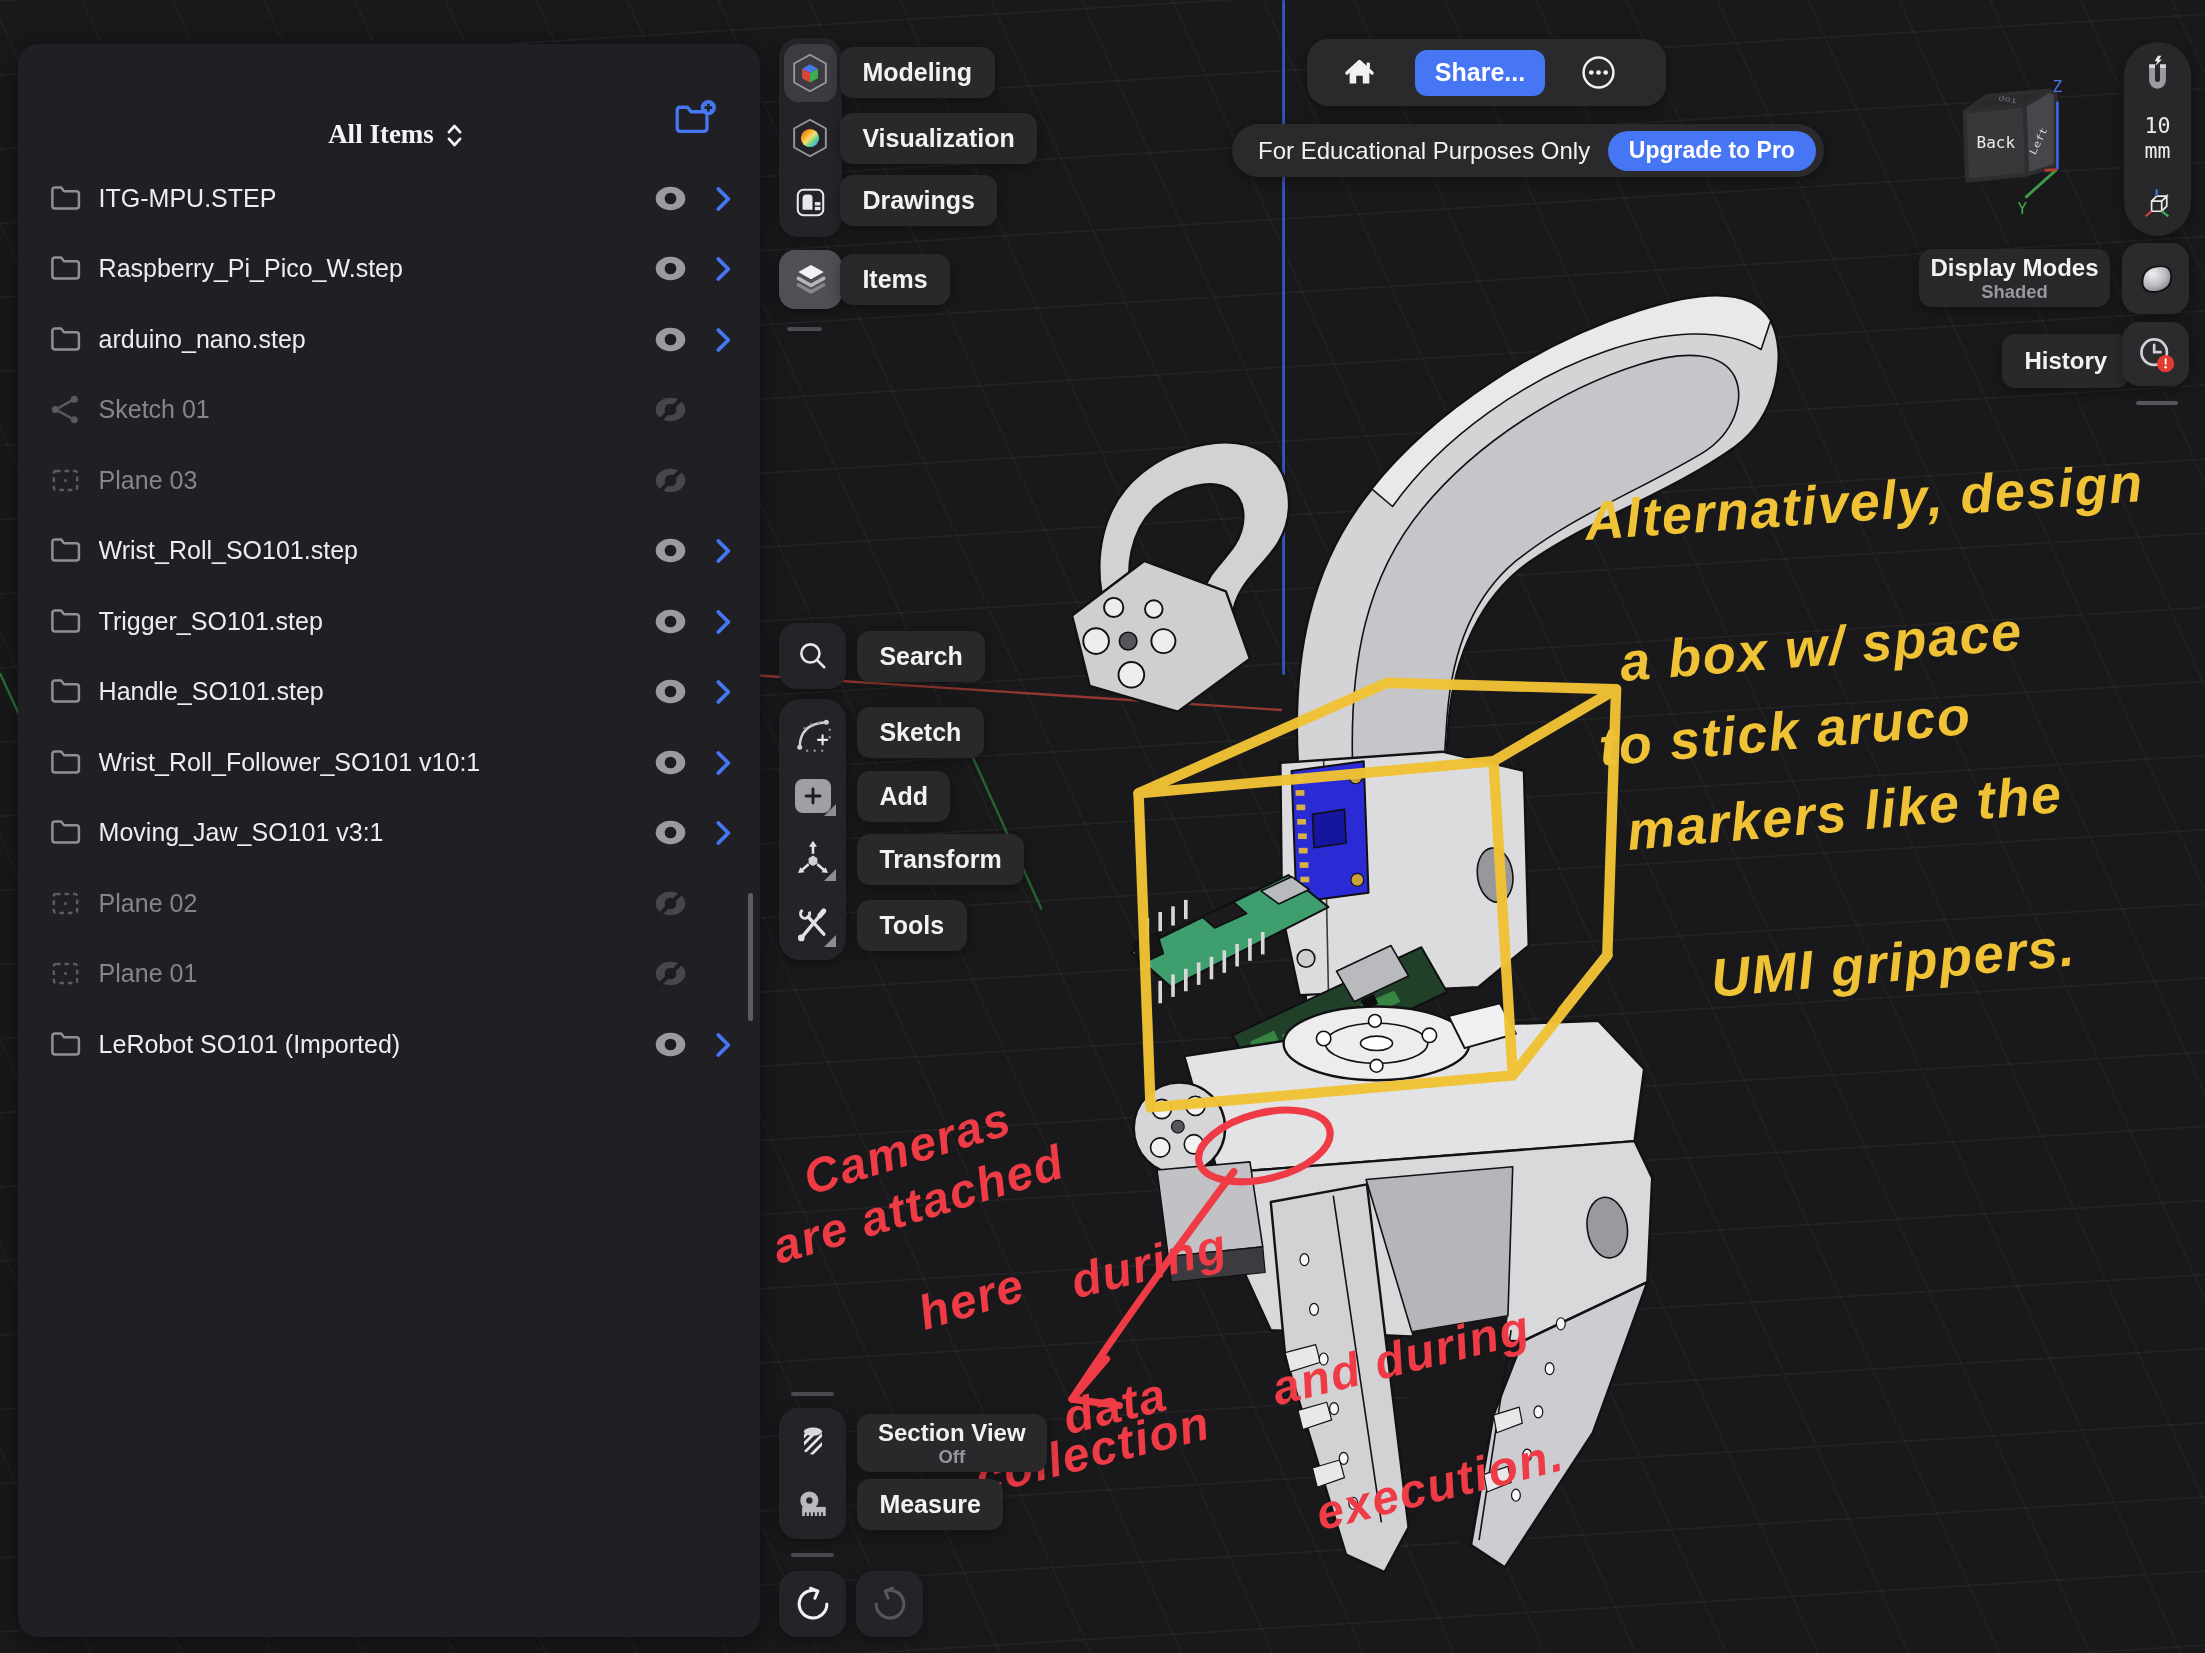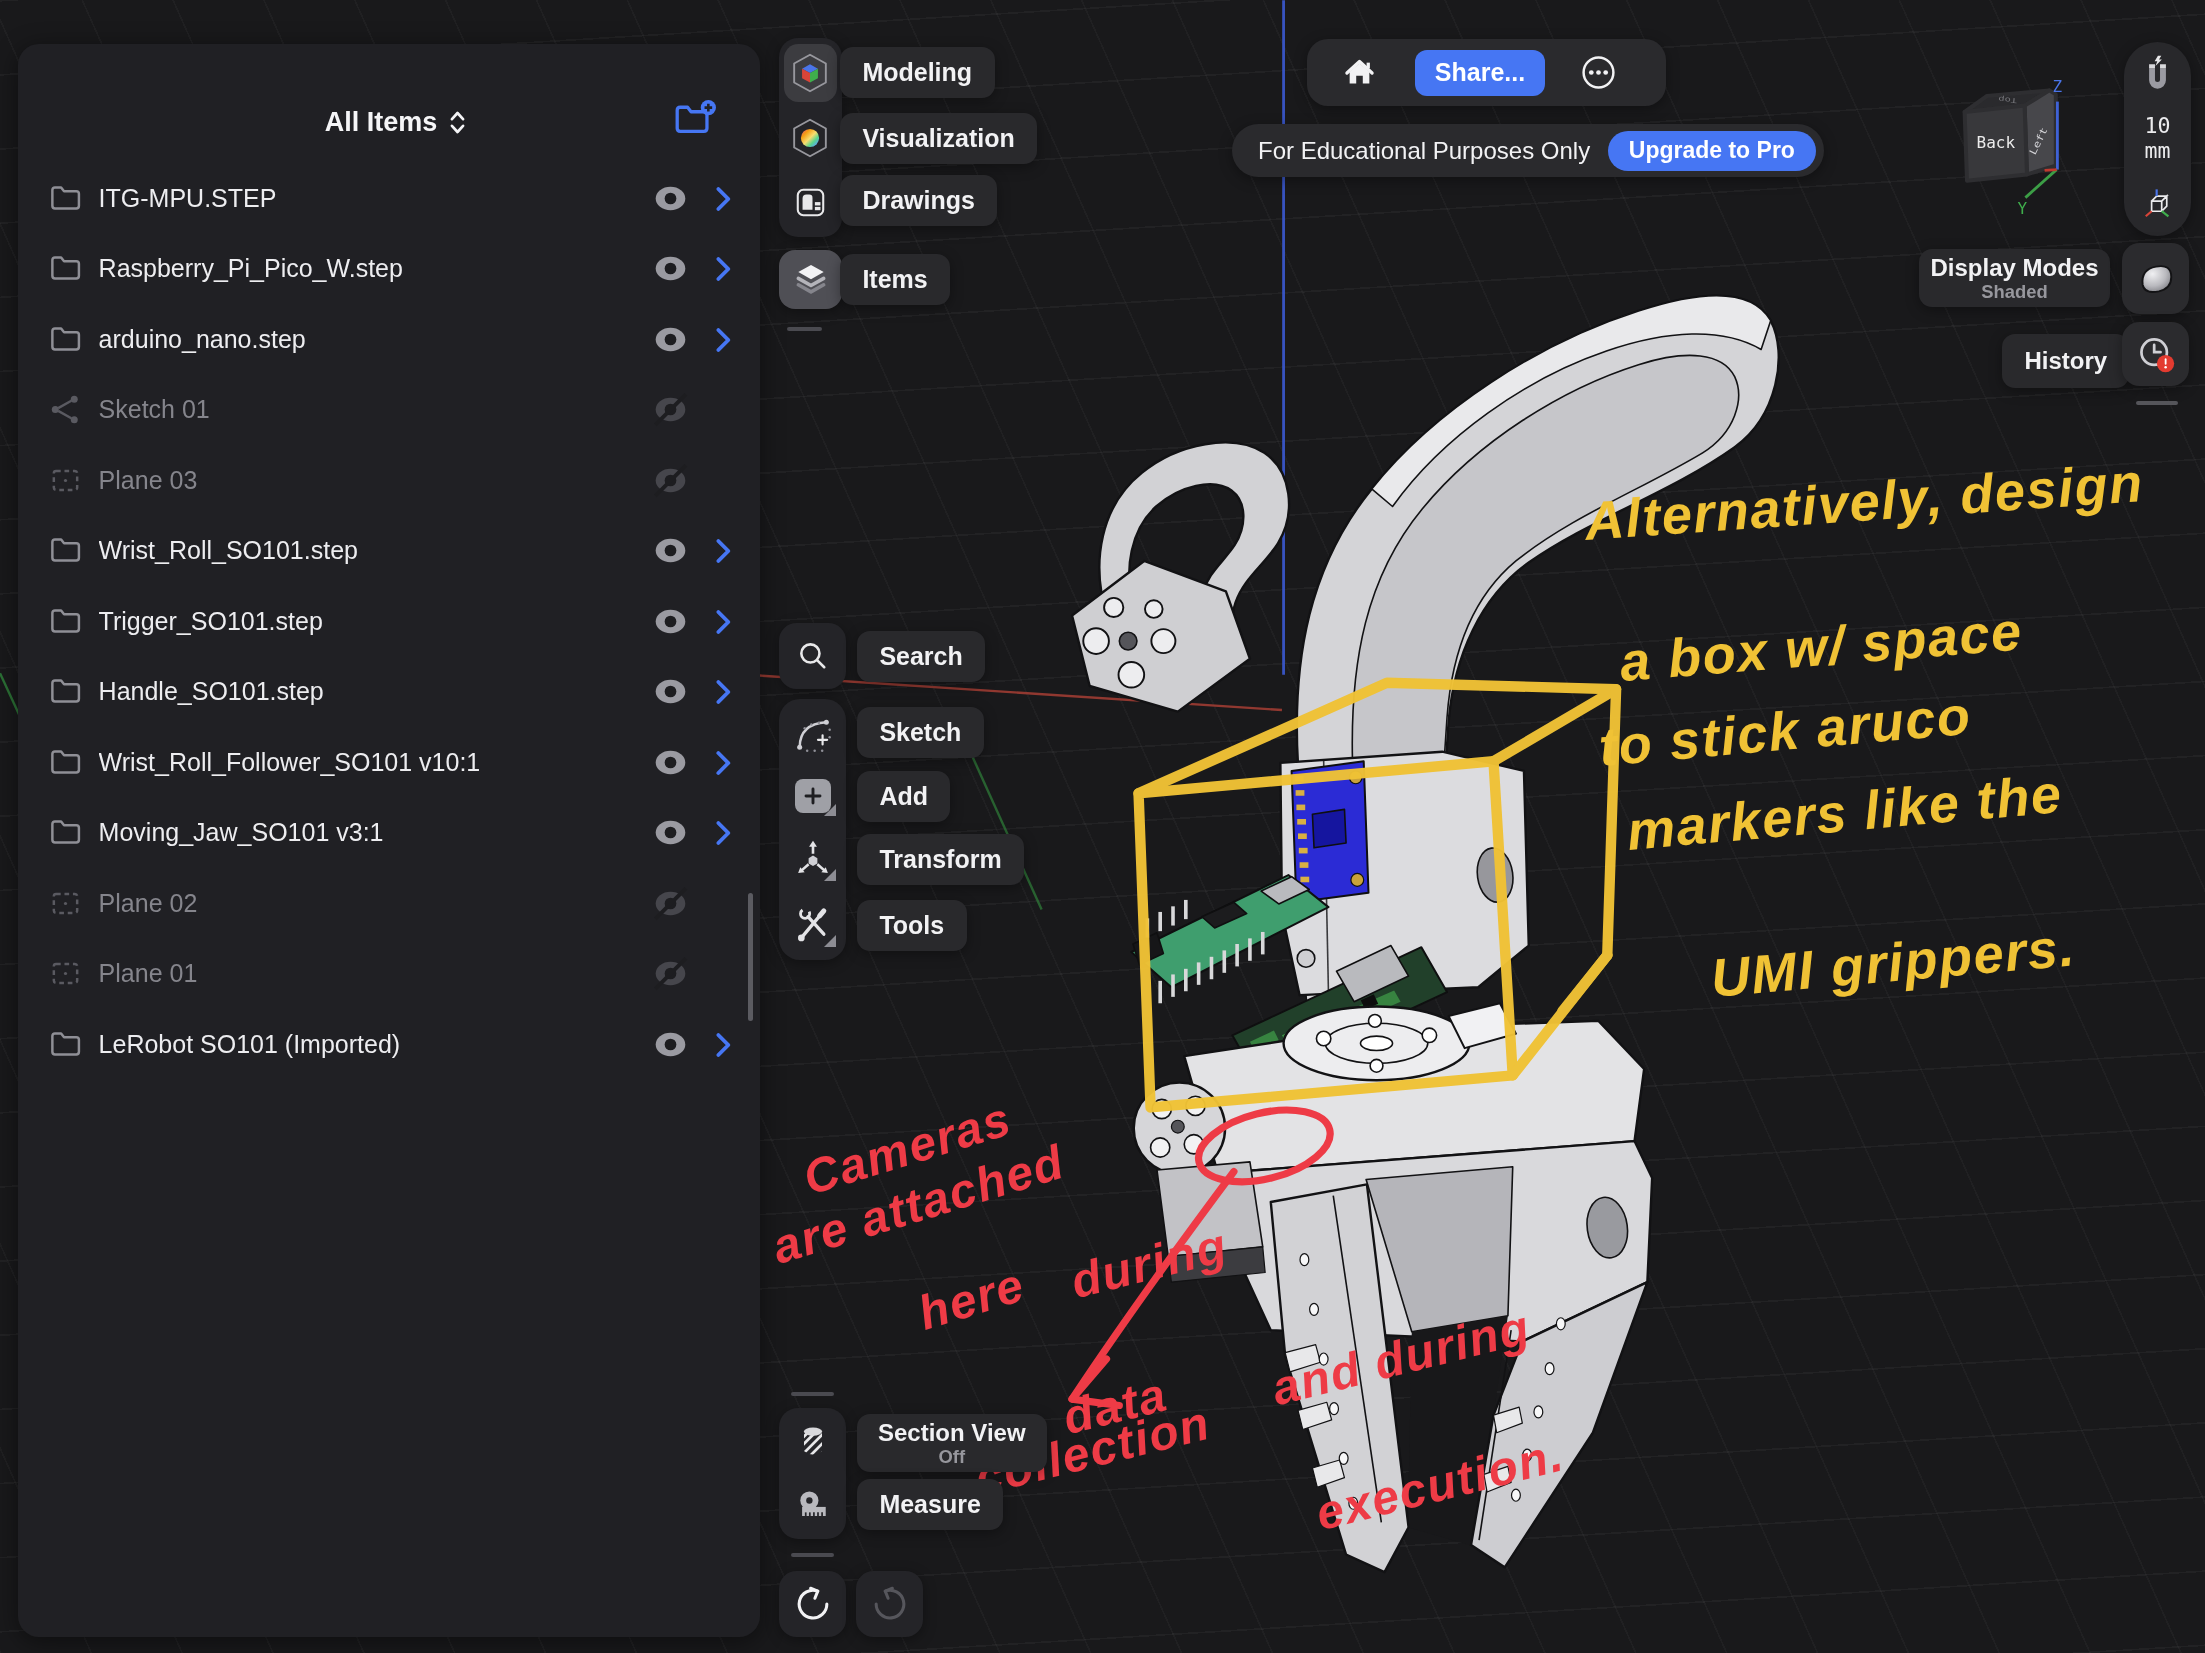--- a/index.html
+++ b/index.html
@@ -8,21 +8,21 @@
   .abs{position:absolute;}
   
   #grid{position:absolute;inset:0;
     background:
       repeating-linear-gradient(176.5deg, rgba(255,255,255,0.040) 0 1.6px, transparent 1.6px 74px),
       repeating-linear-gradient(66deg,    rgba(255,255,255,0.030) 0 1.6px, transparent 1.6px 83px);
   }
   
   #sidebar{position:absolute;left:17.6px;top:44px;width:742px;height:1593px;background:#202024;
            border-radius:21px;box-shadow:0 4.8px 24px rgba(0,0,0,.45);z-index:5;}
-  #sb-header{position:absolute;left:15px;right:0;top:50px;height:56px;display:flex;align-items:center;justify-content:center;gap:11.2px;}
+  #sb-header{position:absolute;left:15px;right:0;top:50px;height:56px;display:flex;align-items:flex-end;justify-content:center;gap:11.2px;font-family:Liberation Serif, serif;}
   #sb-title{font-size:27px;font-weight:bold;color:#f5f5f7;}
   .srow{position:absolute;left:30px;right:21px;height:71px;display:flex;align-items:center;}
   .ric{width:35px;height:35px;flex:0 0 35px;color:#8f8f96;}
   .rlabel{margin-left:16px;font-size:25px;color:#ededf0;white-space:nowrap;overflow:hidden;}
   .reye{width:37px;height:37px;margin-left:auto;color:#9a9aa1;flex:0 0 37px;}
   .rchev{width:32px;height:32px;margin-left:17.6px;color:#4676F3;flex:0 0 32px;}
   .srow.dim .rlabel{color:#85858c;}
   .srow.dim .ric{color:#5a5a61;}
   .srow.dim .reye{color:#46464c;margin-right:50px;}
   #sb-scroll{position:absolute;right:6.4px;top:849px;width:5.6px;height:128px;border-radius:3.2px;background:#5b5b61;}

